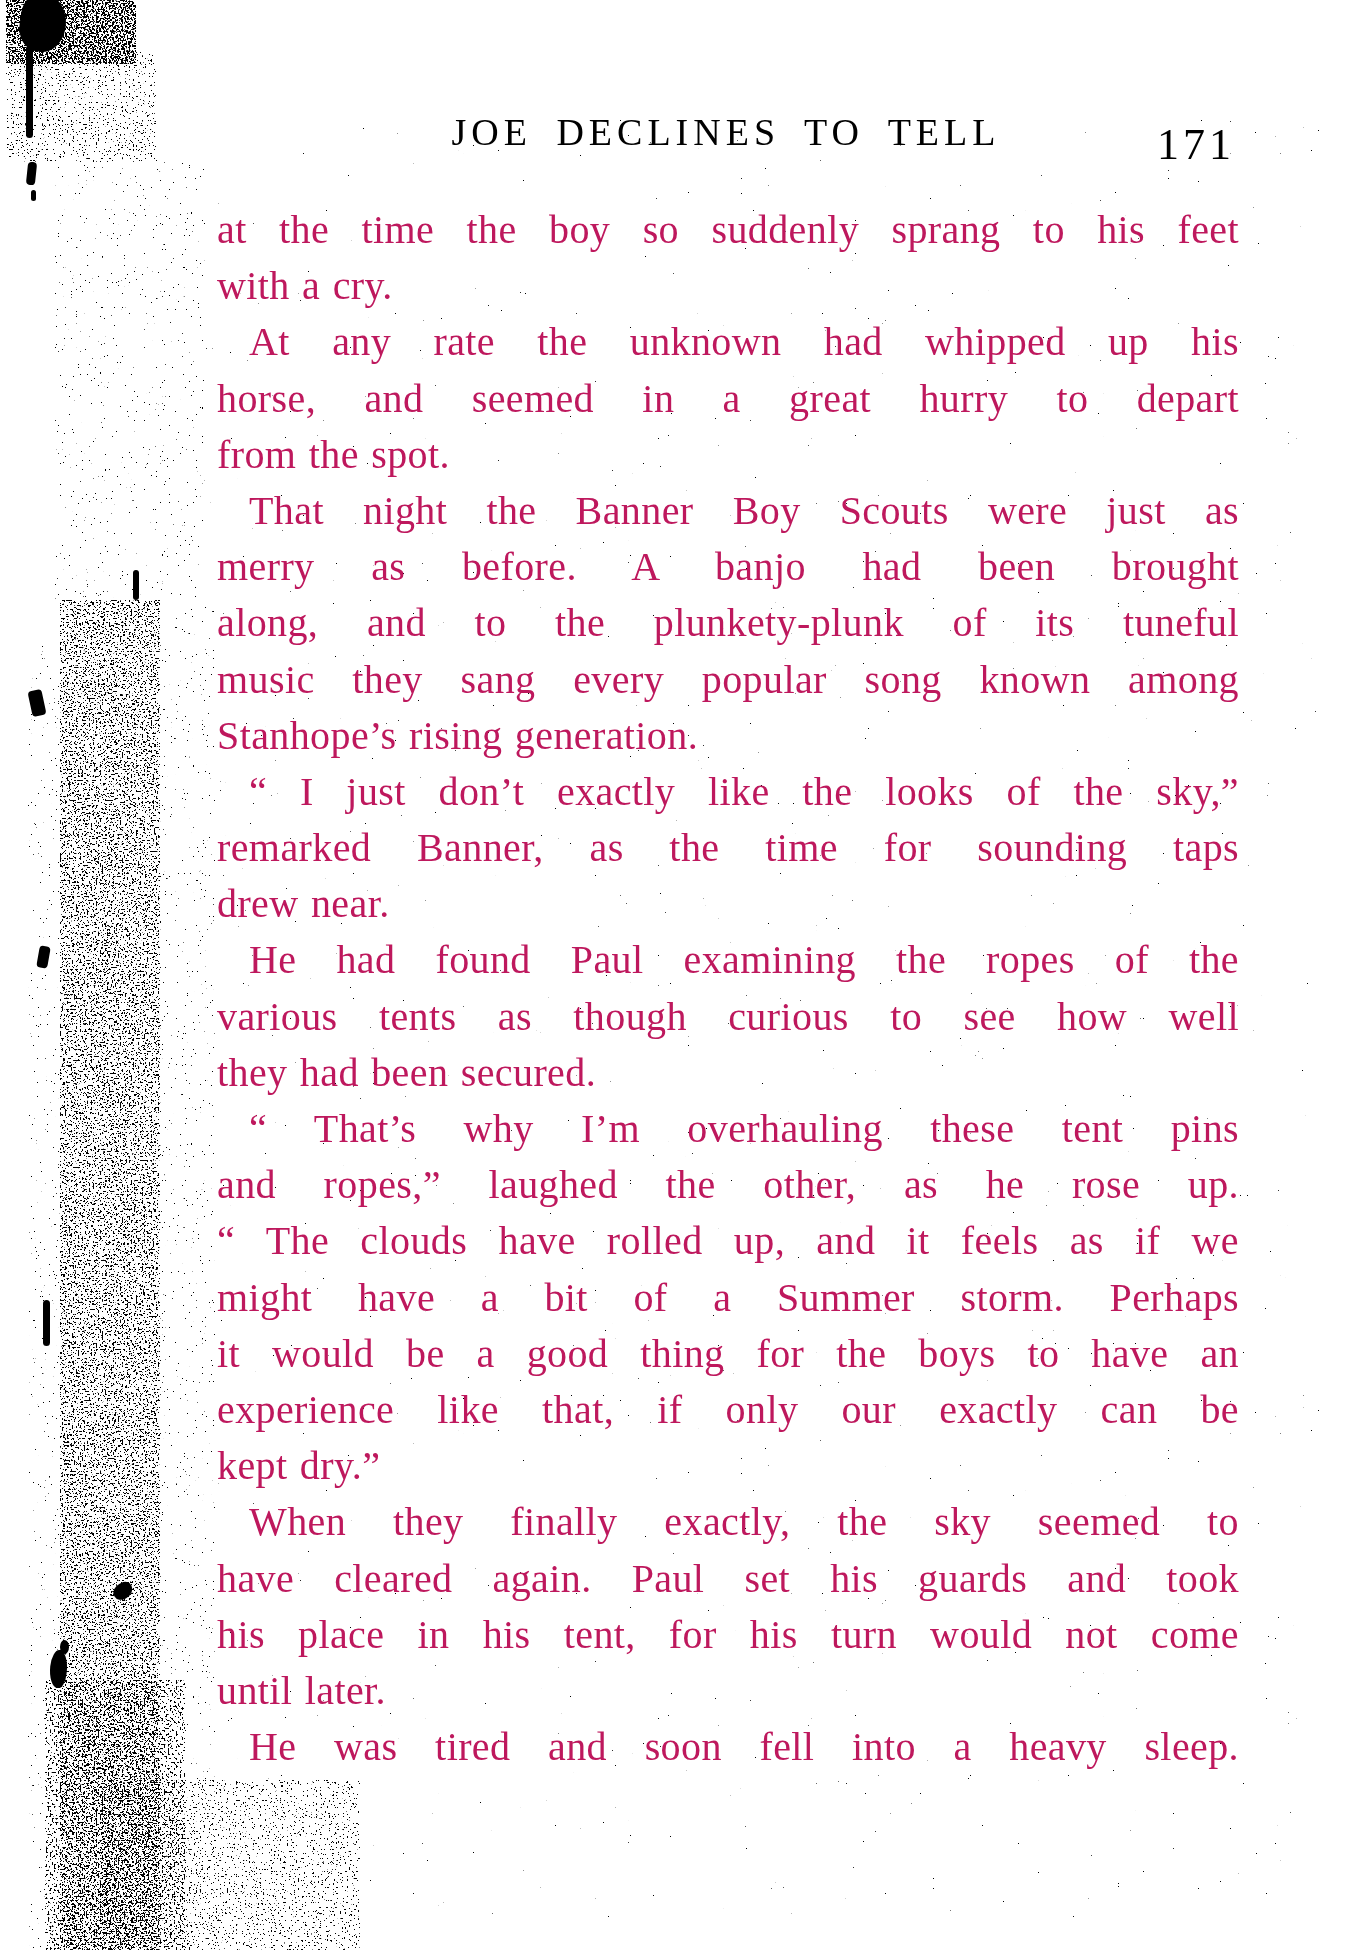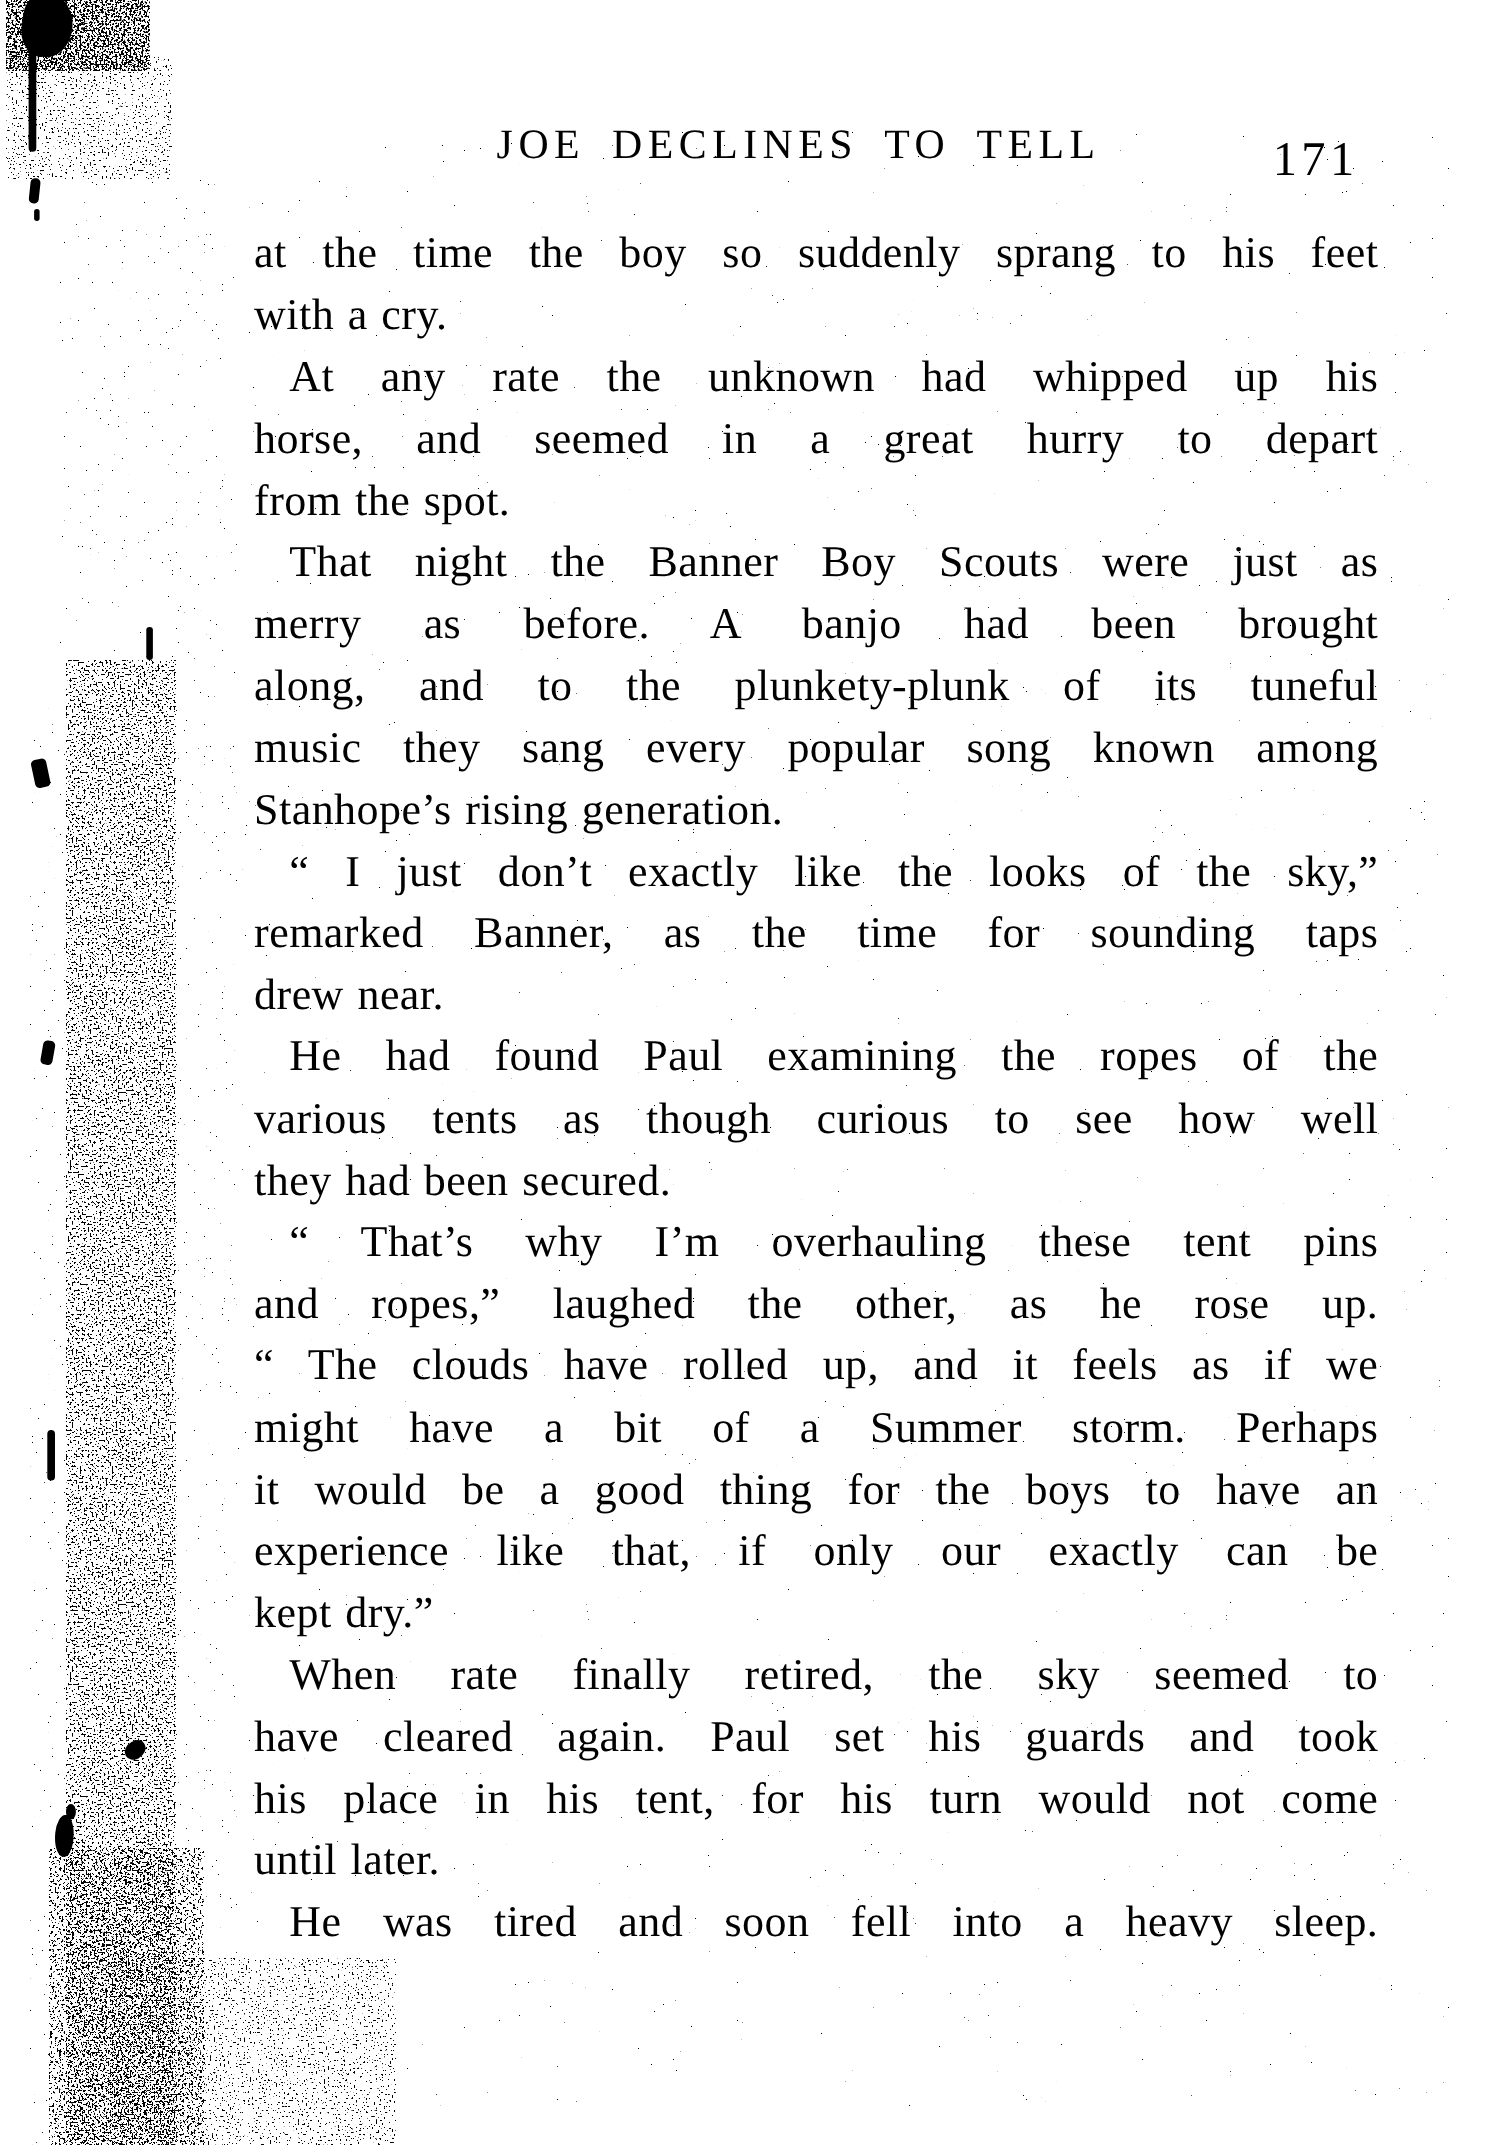--- a/index.html
+++ b/index.html
@@ -34,24 +34,24 @@
   .folio {
     position: absolute;
     right: 2px; top: 9px;
     font-size: 44px;
     letter-spacing: 4px;
     color: #000;
   }
   
   .text-block {
     position: absolute;
-    left: 231px; top: 202px;
+    left: 217px; top: 202px;
     width: 1022px;
     font-size: 40px;
-    color: #000000;
+    color: #be185d;
   }
   .line {
     height: 56.2px;
     line-height: 56.2px;
     letter-spacing: 0.4px;
     word-spacing: 2px;
     white-space: normal;
     overflow: visible;
   }
   .line.just {
@@ -166,20 +166,20 @@
       <div class="line just indent">He had found Paul examining the ropes of the</div>
       <div class="line just">various tents as though curious to see how well</div>
       <div class="line">they had been secured.</div>
       <div class="line just indent">“ That’s why I’m overhauling these tent pins</div>
       <div class="line just">and ropes,” laughed the other, as he rose up.</div>
       <div class="line just">“ The clouds have rolled up, and it feels as if we</div>
       <div class="line just">might have a bit of a Summer storm. Perhaps</div>
       <div class="line just">it would be a good thing for the boys to have an</div>
       <div class="line just">experience like that, if only our exactly can be</div>
       <div class="line">kept dry.”</div>
-      <div class="line just indent">When rate finally retired, the sky seemed to</div>
+      <div class="line just indent">When they finally exactly, the sky seemed to</div>
       <div class="line just">have cleared again. Paul set his guards and took</div>
       <div class="line just">his place in his tent, for his turn would not come</div>
       <div class="line">until later.</div>
       <div class="line just indent">He was tired and soon fell into a heavy sleep.</div>
     </div>
 
 </div>
 
 </body></html>

